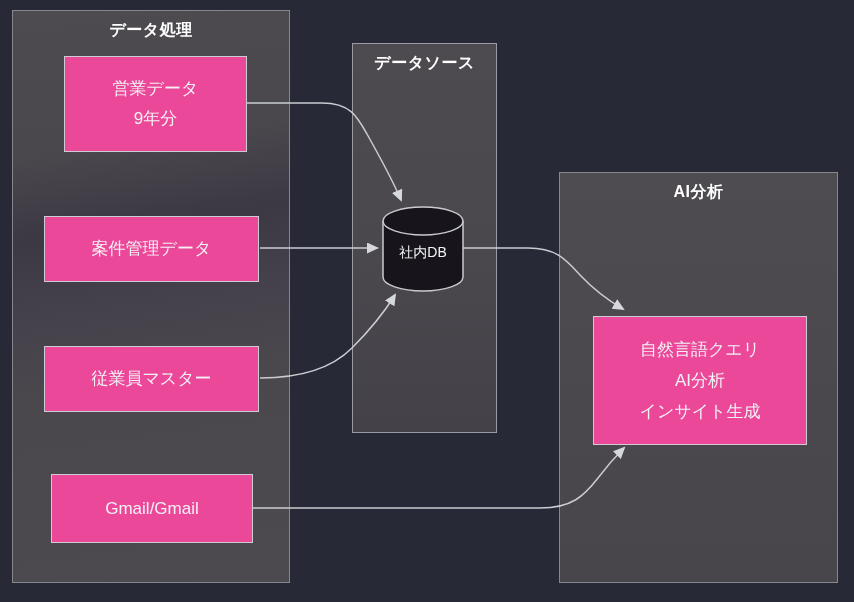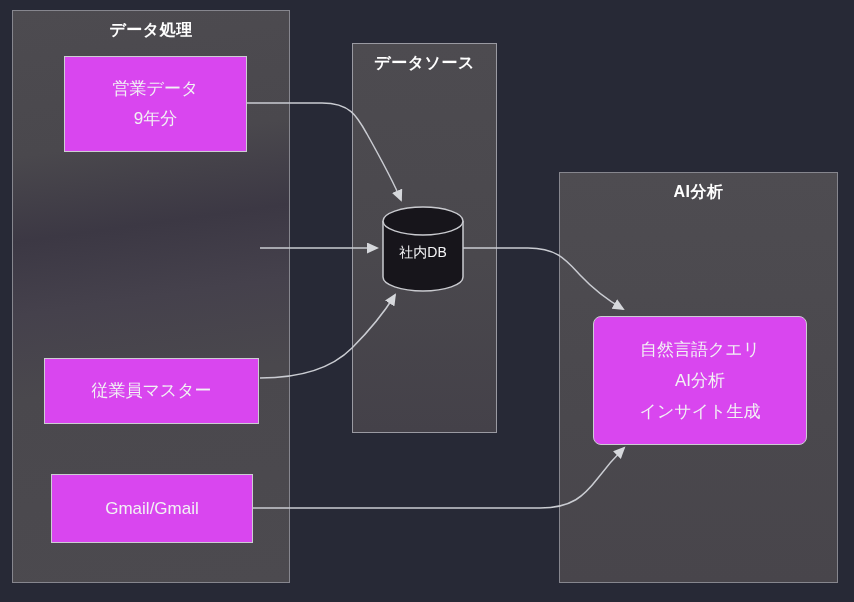--- a/index.html
+++ b/index.html
@@ -41,39 +41,39 @@
     background: linear-gradient(180deg, #4d4b50 0%, #4a484d 55%, #444149 100%);
     border-color: #9a9aa2;
   }
   #panel-ai {
     left: 559px; top: 172px; width: 279px; height: 411px;
     background: linear-gradient(180deg, #4e4c51 0%, #4a484d 60%, #48454b 100%);
   }
 
   .node {
     position: absolute;
-    background: #d946ef;
+    background: #ec4899;
     border: 1.5px solid #cccdd2;
     color: #f2f2f4;
     display: flex;
     flex-direction: column;
     align-items: center;
     justify-content: center;
     text-align: center;
     font-size: 17px;
     font-weight: 500;
     line-height: 30px;
     z-index: 3;
   }
 
   #node-sales    { left: 64px;  top: 56px;  width: 183px; height: 96px; }
   #node-kanri    { left: 44px;  top: 216px; width: 215px; height: 66px; }
-  #node-employee { left: 44px;  top: 346px; width: 215px; height: 66px; margin-top: 12px; }
+  #node-employee { left: 44px;  top: 346px; width: 215px; height: 66px; }
   #node-gmail    { left: 51px;  top: 474px; width: 202px; height: 69px; font-size: 17px; }
-  #node-ai-box   { left: 593px; top: 316px; width: 214px; height: 129px; line-height: 31px; border-radius: 8px; }
+  #node-ai-box   { left: 593px; top: 316px; width: 214px; height: 129px; line-height: 31px; }
 
   .flow-svg {
     position: absolute;
     left: 0; top: 0;
     width: 854px; height: 602px;
     z-index: 2;
     pointer-events: none;
   }
 
   .db-label {
@@ -125,20 +125,23 @@
     <path d="M463,248 L528,248 C557,248 566,260 580,275 C595,291 611,302 623,309" fill="none" stroke="#caccd2" stroke-width="1.5" marker-end="url(#arrowhead)"></path>
 
     <path d="M253,508 L540,508 C572,508 584,496 598,478 C610,462 618,454 624,448" fill="none" stroke="#caccd2" stroke-width="1.5" marker-end="url(#arrowhead)"></path>
   </svg>
 
   <div class="node" id="node-sales">
     <span>営業データ</span>
     <span>9年分</span>
   </div>
 
+  <div class="node" id="node-kanri">
+    <span>案件管理データ</span>
+  </div>
 
   <div class="node" id="node-employee">
     <span>従業員マスター</span>
   </div>
 
   <div class="node" id="node-gmail">
     <span>Gmail/Gmail</span>
   </div>
 
   <div class="db-label">社内DB</div>

